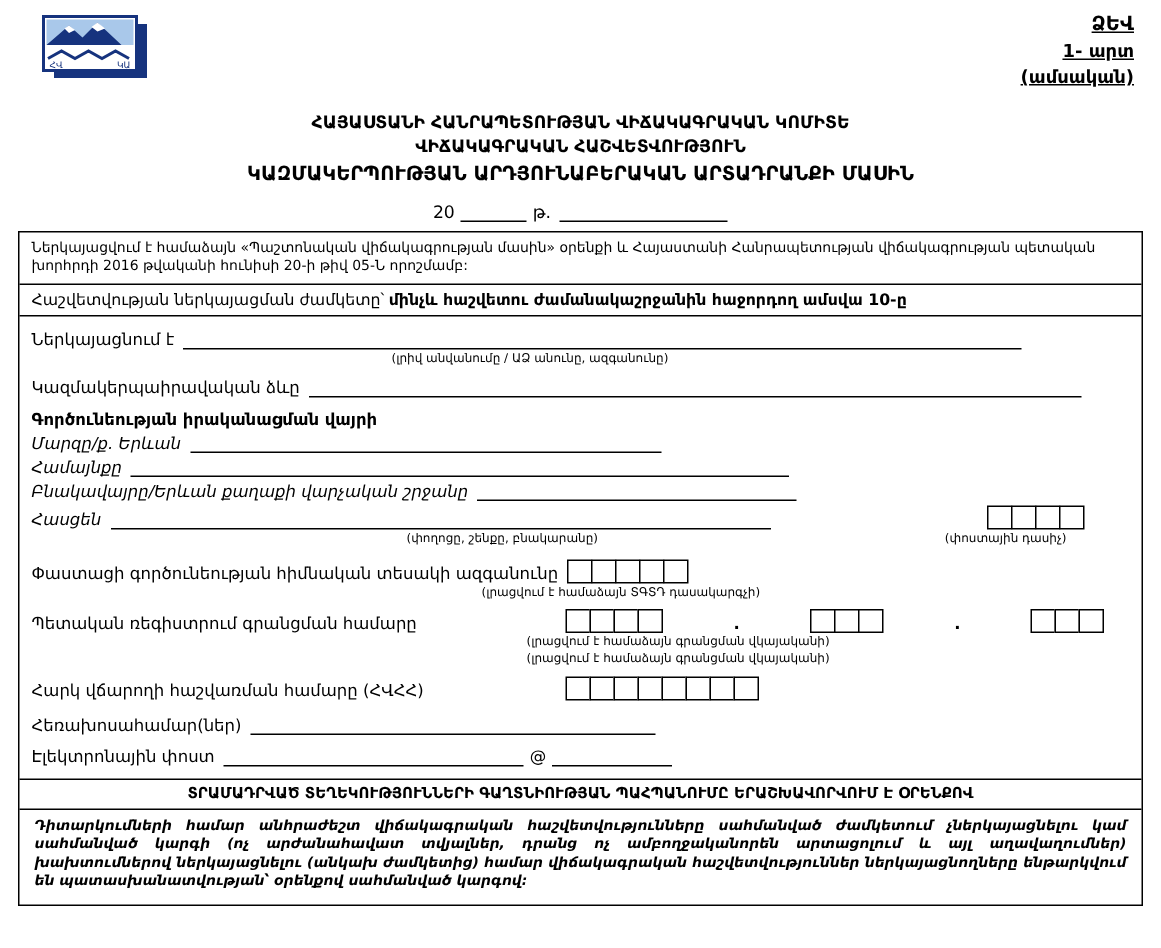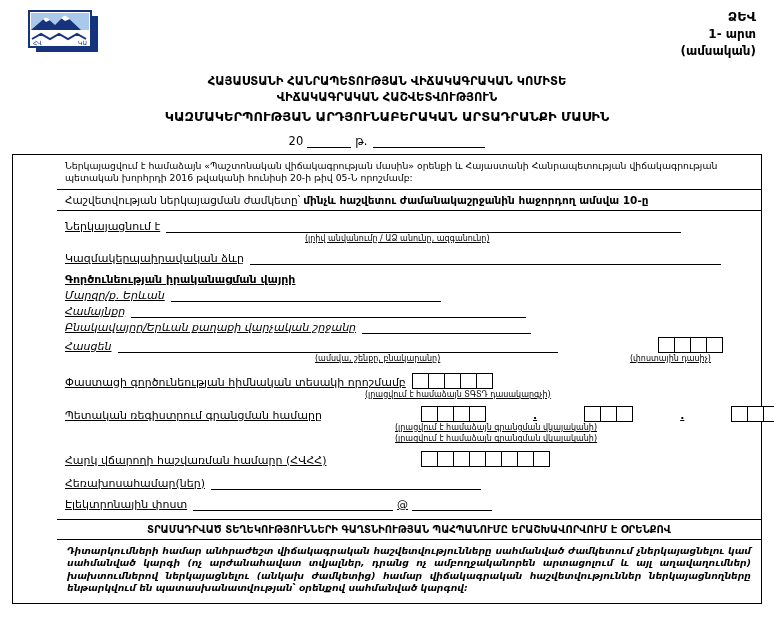--- a/index.html
+++ b/index.html
@@ -1,41 +1,41 @@
 <!DOCTYPE html>
 <html><head>
 <meta charset="utf-8">
 <style>
   * { box-sizing: border-box; margin: 0; padding: 0; }
   html,body { background: #ffffff; }
   body { font-family: "DejaVu Sans", "Liberation Sans", sans-serif; color: #000; }
   .page { width: 774px; height: 632px; background: #fff; padding: 6px 12px 0 12px; overflow: hidden; }
 
-  .top-row { display: flex; justify-content: space-between; align-items: flex-start; padding: 2px 4px 0 14px; }
+  .top-row { display: flex; justify-content: space-between; align-items: flex-start; padding: 2px 4px 0 14px; text-decoration: underline; }
   .form-id { text-align: right; font-weight: bold; font-size: 12px; line-height: 1.4; padding-right: 2px; }
   .form-id .code { font-size: 13px; }
 
   .titles { text-align: center; font-weight: bold; margin-top: 14px; line-height: 1.35; }
   .titles .t1 { font-size: 11.5px; }
   .titles .t2 { font-size: 13px; margin-top: 3px; }
 
   .year-line { text-align: center; font-size: 11.5px; margin-top: 8px; }
   .ul { display: inline-block; border-bottom: 1px solid #000; height: 12px; vertical-align: bottom; }
   .w44 { width: 44px; margin: 0 4px; }
   .w112 { width: 112px; margin-left: 6px; }
   .w80 { width: 80px; }
   .w200 { width: 200px; }
   .w270 { width: 270px; }
 
-  .outer { border: 1.5px solid #000; margin-top: 6px; padding-left: 44px; }
+  .outer { border: 1.5px solid #000; margin-top: 6px; }
   .basis { padding: 5px 8px; font-size: 9.3px; line-height: 1.3; }
   .deadline { border-top: 1px solid #000; border-bottom: 1px solid #000; padding: 4px 8px; font-size: 10.5px; }
   .deadline b { padding-left: 3px; }
 
-  .fbody { padding: 5px 10px 8px 8px; font-size: 11px; text-decoration: underline; }
+  .fbody { padding: 5px 10px 8px 8px; font-size: 11px; }
   .frow { display: flex; align-items: flex-end; }
   .lbl { white-space: nowrap; padding-right: 6px; }
   .it { font-style: italic; }
   .sub { }
   .secthdr { font-weight: bold; }
   .fill { border-bottom: 1px solid #000; height: 13px; display: inline-block; }
   .grow { flex: 1; }
   .addrfill { flex: 1; max-width: 440px; }
   .pushright { margin-left: auto; margin-right: 28px; }
   .pushright2 { margin-left: auto; margin-right: 40px; }
@@ -141,26 +141,26 @@
         <span class="lbl it">Հասցեն</span>
         <span class="fill addrfill"></span>
         <span class="cellrow pushright">
             <span class="cell"></span>
             <span class="cell"></span>
             <span class="cell"></span>
             <span class="cell"></span>
           </span>
       </div>
       <div class="hintrow flex">
-        <span class="hint ml250">(ամսվա, շենքը, բնակարանը)</span>
+        <span class="hint ml250">(փողոցը, շենքը, բնակարանը)</span>
         <span class="hint pushright2">(փոստային դասիչ)</span>
       </div>
 
       <div class="frow mt8">
-        <span class="lbl blabel">Փաստացի գործունեության հիմնական տեսակի որոշմամբ</span>
+        <span class="lbl blabel">Փաստացի գործունեության հիմնական տեսակի ազգանունը</span>
         <span class="cellrow">
             <span class="cell"></span>
             <span class="cell"></span>
             <span class="cell"></span>
             <span class="cell"></span>
             <span class="cell"></span>
           </span>
       </div>
       <div class="hintrow">
         <span class="hint ml300">(լրացվում է համաձայն ՏԳՏԴ դասակարգչի)</span>

